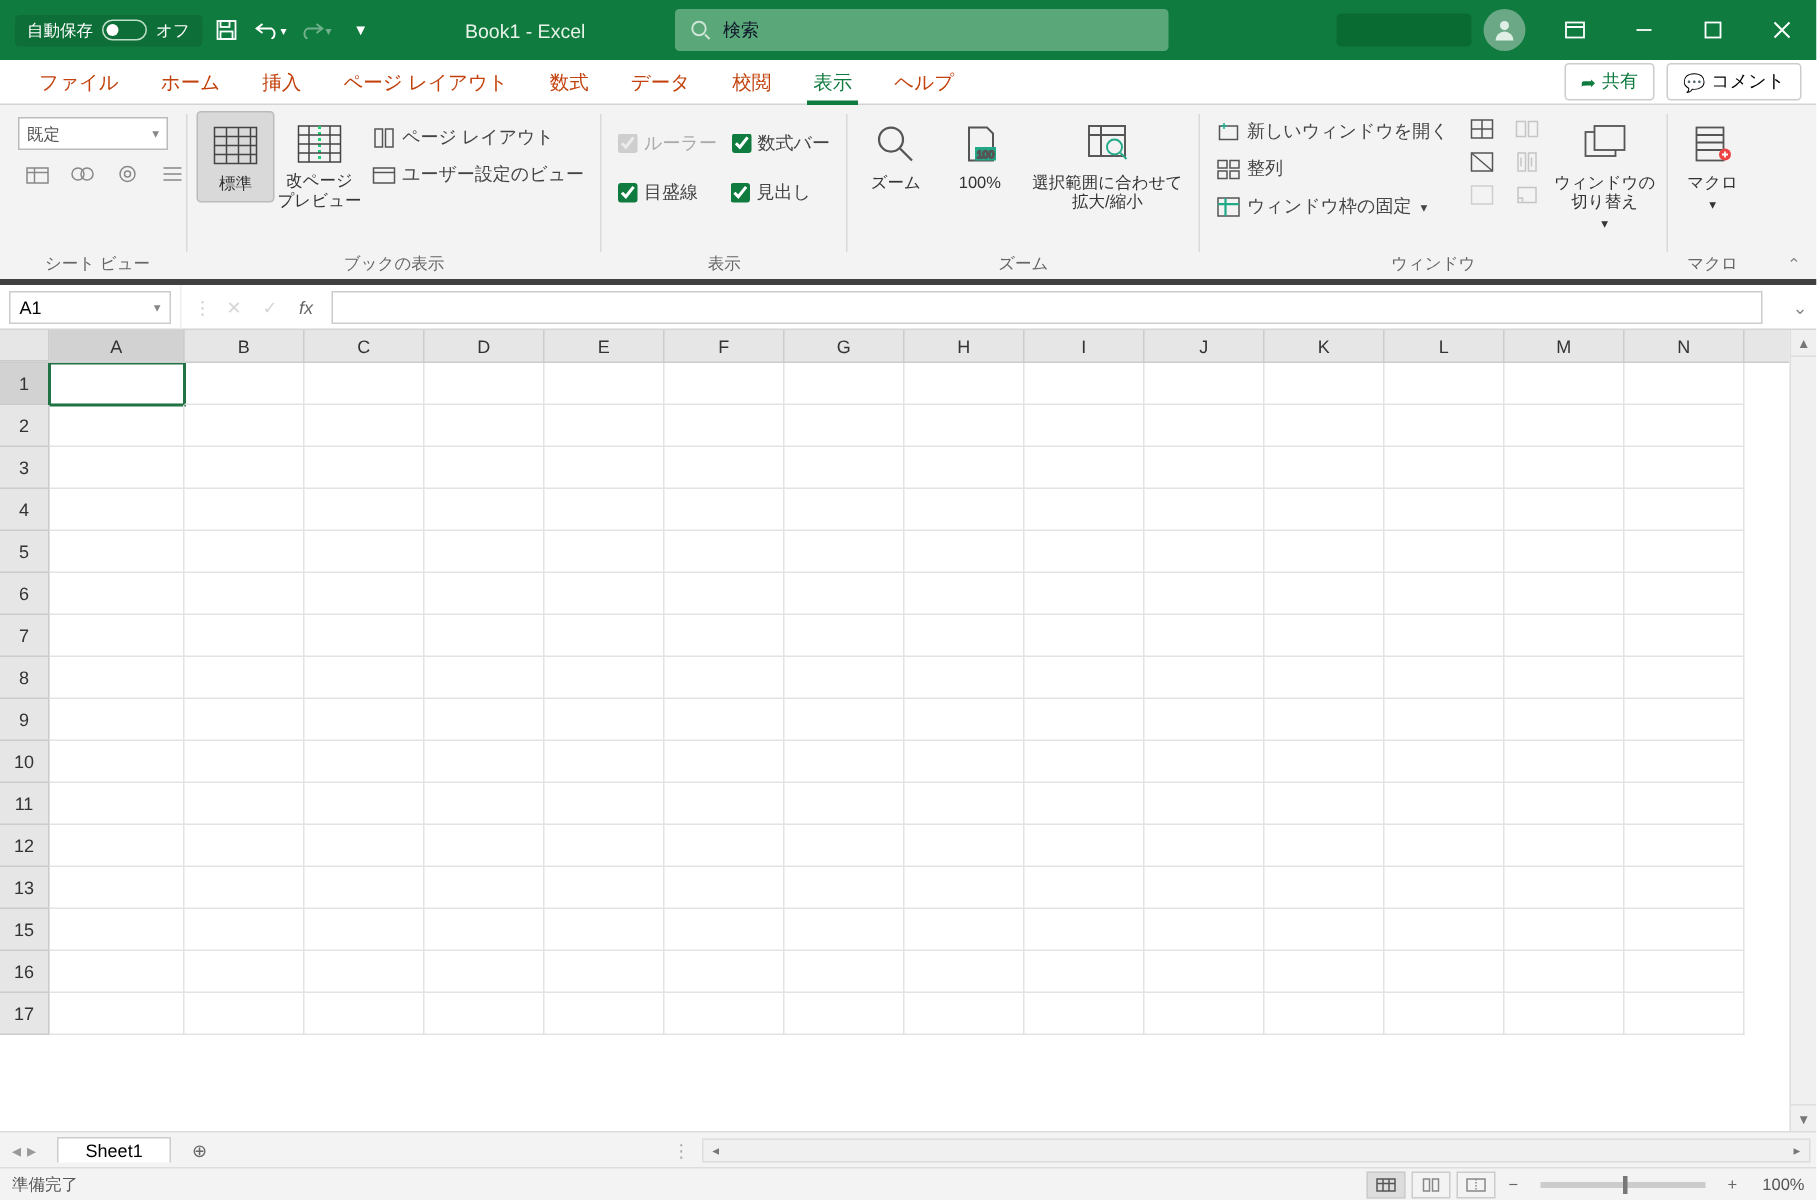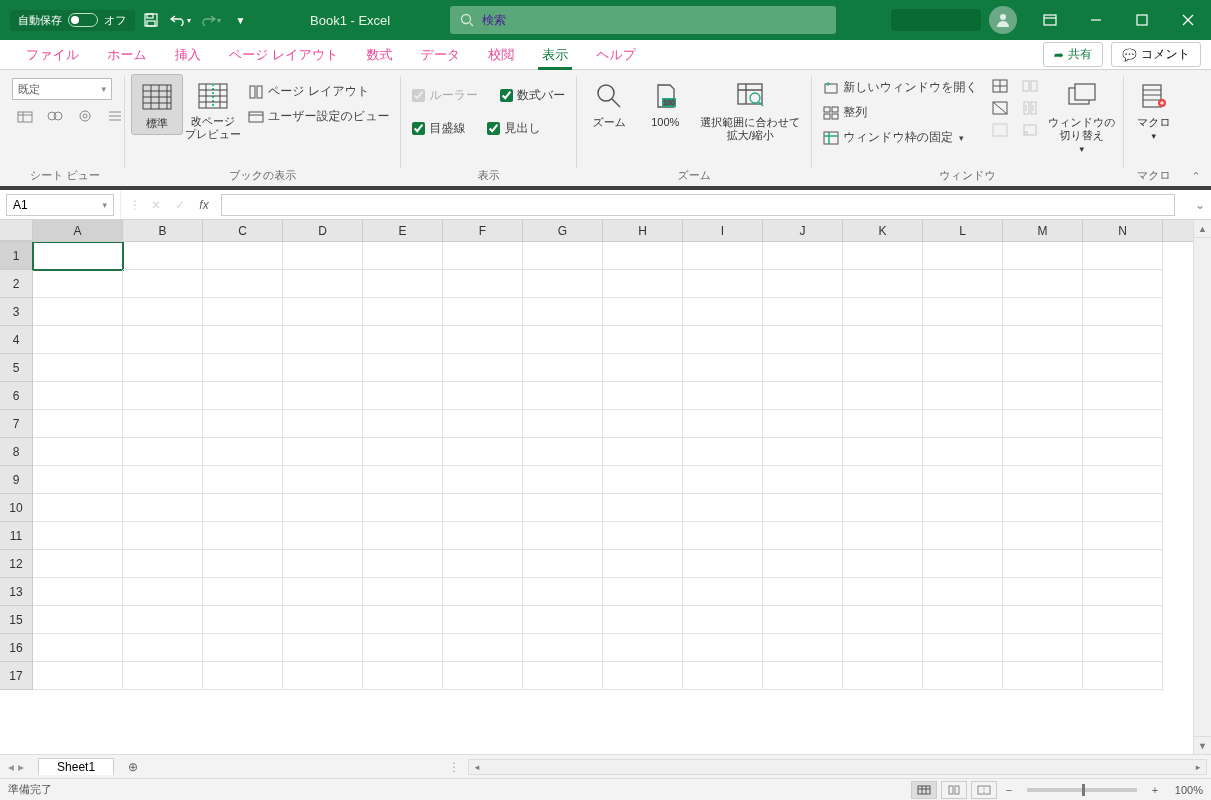--- a/index.html
+++ b/index.html
@@ -7,29 +7,29 @@
 
 
 .title-bar { height: 40px; background: #0f7b3e; color: #fff; display: flex; align-items: center; position: relative; }
 .title-left { display: flex; align-items: center; gap: 2px; padding-left: 10px; }
 .autosave { display: flex; align-items: center; gap: 6px; background: rgba(0,0,0,.1); padding: 3px 8px; border-radius: 3px; font-size: 11px; }
 .autosave-toggle { width: 30px; height: 14px; border: 1px solid #bfe0c9; border-radius: 8px; display: flex; align-items: center; padding: 0 2px; }
 .autosave-knob { width: 8px; height: 8px; background: #fff; border-radius: 50%; }
 .qat-btn { width: 28px; height: 28px; display: flex; align-items: center; justify-content: center; color: #fff; border-radius: 3px; }
 .qat-btn.disabled { opacity: .4; }
 .title-center { position: absolute; left: 310px; display: flex; align-items: center; color: #e8f3ea; font-size: 13px; }
-.search-box { position: absolute; left: 450px; width: 386px; height: 28px; background: #5aa87a; border-radius: 3px; display: flex; align-items: center; padding: 0 10px; gap: 8px; color: #4c1d95; }
+.search-box { position: absolute; left: 450px; width: 329px; height: 28px; background: #5aa87a; border-radius: 3px; display: flex; align-items: center; padding: 0 10px; gap: 8px; color: #0f172a; }
 .title-right { position: absolute; right: 0; display: flex; align-items: center; gap: 0; height: 100%; }
 .user-badge { width: 90px; height: 22px; background: #0a6b32; border-radius: 3px; margin-right: 8px; }
 .avatar { width: 28px; height: 28px; background: #6aa886; border-radius: 50%; margin-right: 10px; display:flex; align-items:center; justify-content:center; }
 .win-btn { width: 46px; height: 40px; display: flex; align-items: center; justify-content: center; color: #fff; }
 
 
 .tabs-row { height: 30px; background: #fff; border-bottom: 1px solid #d4d4d4; display: flex; align-items: stretch; padding-left: 12px; }
-.tab { padding: 6px 14px 0; font-size: 13px; color: #ec4899; cursor: pointer; }
+.tab { padding: 6px 14px 0; font-size: 13px; color: #c2410c; cursor: pointer; }
 .tab.active { color: #0f7b3e; position: relative; }
 .tab.active::after { content: ""; position: absolute; left: 10px; right: 10px; bottom: -1px; height: 3px; background: #0f7b3e; }
 .tabs-right { margin-left: auto; display: flex; align-items: center; gap: 8px; padding-right: 10px; }
 .share-btn, .comment-btn { border: 1px solid #ccc; background: #fff; padding: 3px 10px; font-size: 12px; border-radius: 3px; display: flex; align-items: center; gap: 4px; }
 .share-btn { color: #0f7b3e; }
 
 
 .ribbon { height: 120px; background: #f3f3f3; border-bottom: 4px solid #404040; display: flex; position: relative; padding-left: 6px; }
 .rgroup { display: flex; flex-direction: column; padding: 4px 6px 0; }
 .rgroup-body { flex: 1; display: flex; align-items: flex-start; gap: 4px; }
@@ -272,21 +272,21 @@
             <span>ユーザー設定のビュー</span>
           </div>
       </div>
     </div>
     <div class="rgroup-label">ブックの表示</div>
   </div>
   <div class="rsep"></div>
 
   <div class="rgroup">
     <div class="rgroup-body vcol" style="padding-top:10px; gap:10px;">
-      <div style="display:flex; gap:12px;">
+      <div style="display:flex; ">
         <label class="sm-btn" style="color:#aaa;">
             <input type="checkbox" checked="" disabled="" style="">
             <span>ルーラー</span>
           </label>
         <label class="sm-btn">
             <input type="checkbox" checked="" style="">
             <span>数式バー</span>
           </label>
       </div>
       <div style="display:flex; gap:12px;align-items:center;">

